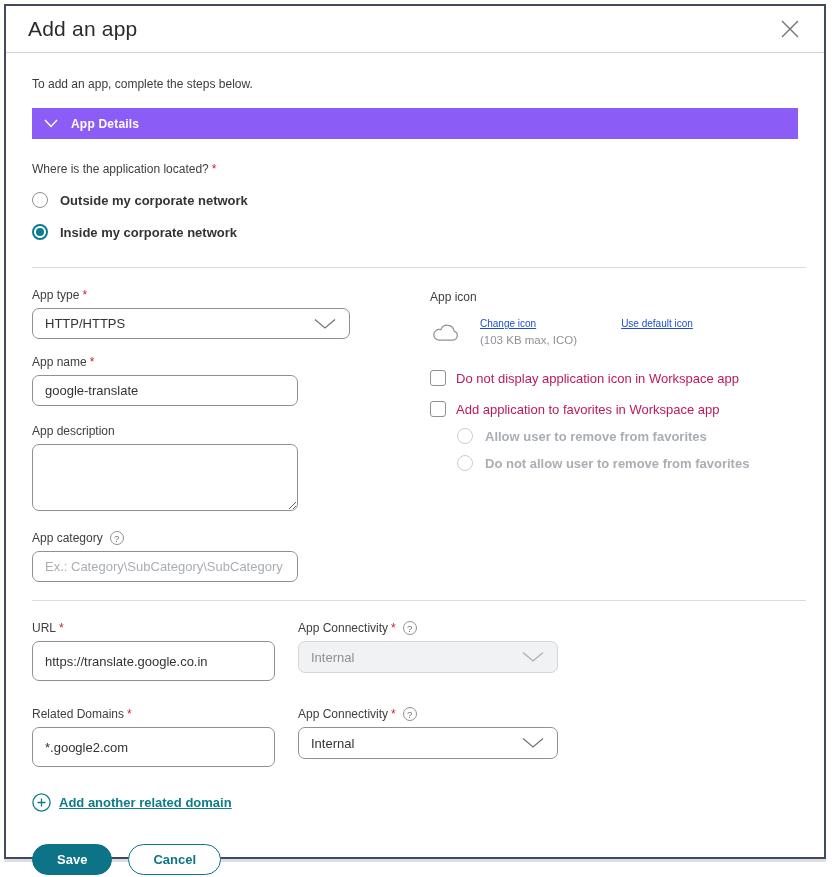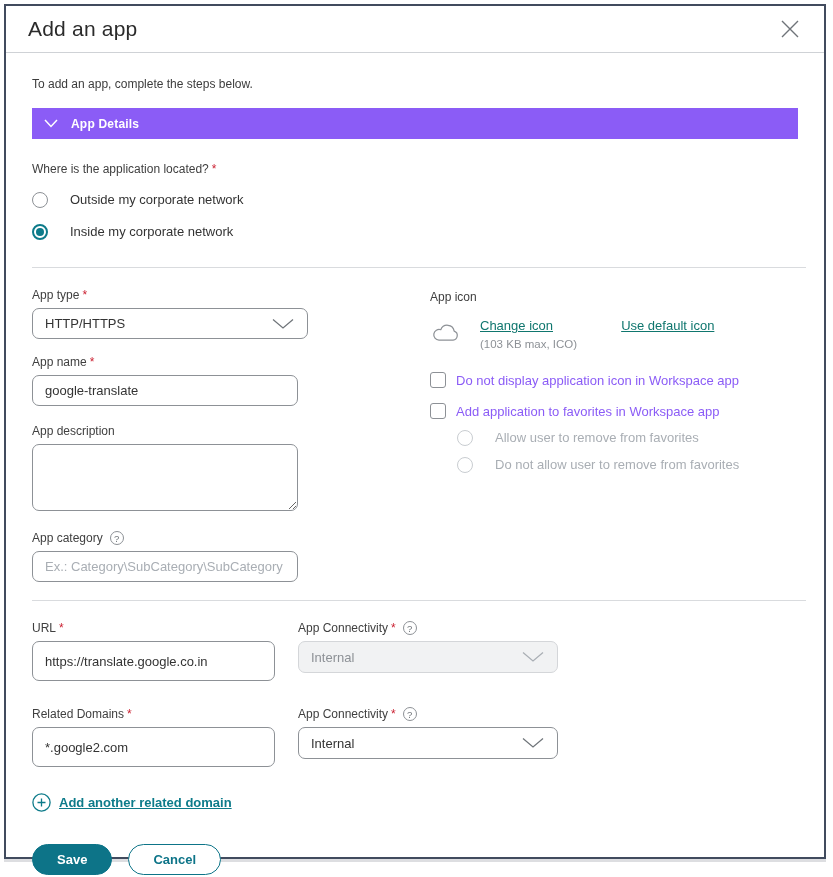--- a/index.html
+++ b/index.html
@@ -36,21 +36,21 @@
     margin-top: 17px; height: 31px;
     background: #8b5cf6; color: #fff;
     display: flex; align-items: center; gap: 13px;
     padding: 0 12px; cursor: pointer;
   }
   .accordion-label { font-size: 12px; font-weight: bold; letter-spacing: .2px; }
   .field-label { font-size: 12px; color: #404040; }
   .req { color: #cb2233; margin-left: 3px; font-size: 12px; }
   .where-label { margin-top: 23px; }
   
-  .radio-row { display: flex; align-items: flex-start; gap: 22px; cursor: pointer; }
+  .radio-row { display: flex; align-items: flex-end; gap: 12px; cursor: pointer; font-weight: bold; }
   .radio-row.r1 { margin-top: 16px; }
   .radio-row.r2 { margin-top: 16px; }
   .radio {
     width: 16px; height: 16px; border-radius: 50%;
     border: 1px solid #8d9196; background: #fff; flex: 0 0 auto;
     position: relative;
   }
   .radio.sel { border: 2px solid #0d7b8a; }
   .radio.sel::after {
     content: ""; position: absolute; left: 2px; top: 2px;
@@ -60,21 +60,21 @@
   .radio-row.disabled .radio { border-color: #c9cdd1; }
   .radio-row.disabled .radio-label { color: #a9aeb4; }
   .divider { margin-top: 27px; border: none; border-top: 1px solid #d9dbde; width: 774px; }
   
   .two-col { display: flex; margin-top: 20px; }
   .col-left { width: 398px; flex: 0 0 auto; }
   .col-right { flex: 1; padding-top: 2px; }
   .fl { display: block; }
   .control-gap { margin-top: 6px; }
   .select-box {
-    width: 276px; height: 31px;
+    width: 318px; height: 31px;
     border: 1px solid #8d9196; border-radius: 7px; background: #fff;
     display: flex; align-items: center; justify-content: space-between;
     padding: 0 12px; cursor: pointer; font-size: 13px; color: #333;
   }
   .select-box.wide { width: 260px; height: 32px; }
   .select-box.disabled {
     background: #f1f2f3; border-color: #d4d6d9; color: #8d9196; cursor: default;
   }
   .text-input {
     width: 266px; height: 31px;
@@ -95,32 +95,32 @@
     width: 14px; height: 14px; border-radius: 50%;
     border: 1px solid #8d9196; color: #6f7479;
     font-size: 9.5px; display: inline-flex; align-items: center; justify-content: center;
     cursor: pointer; flex: 0 0 auto;
   }
   .help-icon::after { content: "?"; }
   
   .icon-row { display: flex; align-items: flex-start; gap: 16px; margin-top: 14px; }
   .cloud-wrap { padding-top: 2px; }
   .link {
-    color: #0f766e; font-size: 13px; text-decoration: underline; cursor: pointer;
+    color: #1d4ed8; font-size: 10px; text-decoration: underline; cursor: pointer;
   }
   .change-block { display: flex; flex-direction: column; gap: 5px; }
   .hint { font-size: 11.5px; color: #8d9196; }
   .default-link { margin-left: 28px; }
   
   .check-row { display: flex; align-items: center; gap: 10px; cursor: pointer; }
   .checkbox {
     width: 16px; height: 16px; border: 1px solid #8d9196; border-radius: 3px;
     background: #fff; flex: 0 0 auto;
   }
-  .check-label { font-size: 13px; color: #8b5cf6; }
+  .check-label { font-size: 13px; color: #be185d; }
   .fav-radios { margin-left: 27px; margin-top: 11px; display: flex; flex-direction: column; gap: 11px; }
   
   .form-row { display: flex; margin-top: 0; }
   .url-row { margin-top: 20px; }
   .rel-row { margin-top: 26px; }
   .field-col {} 
   .conn-col { margin-left: 23px; }
   .add-domain {
     margin-top: 26px; display: inline-flex; align-items: center; gap: 8px; cursor: pointer;
   }

